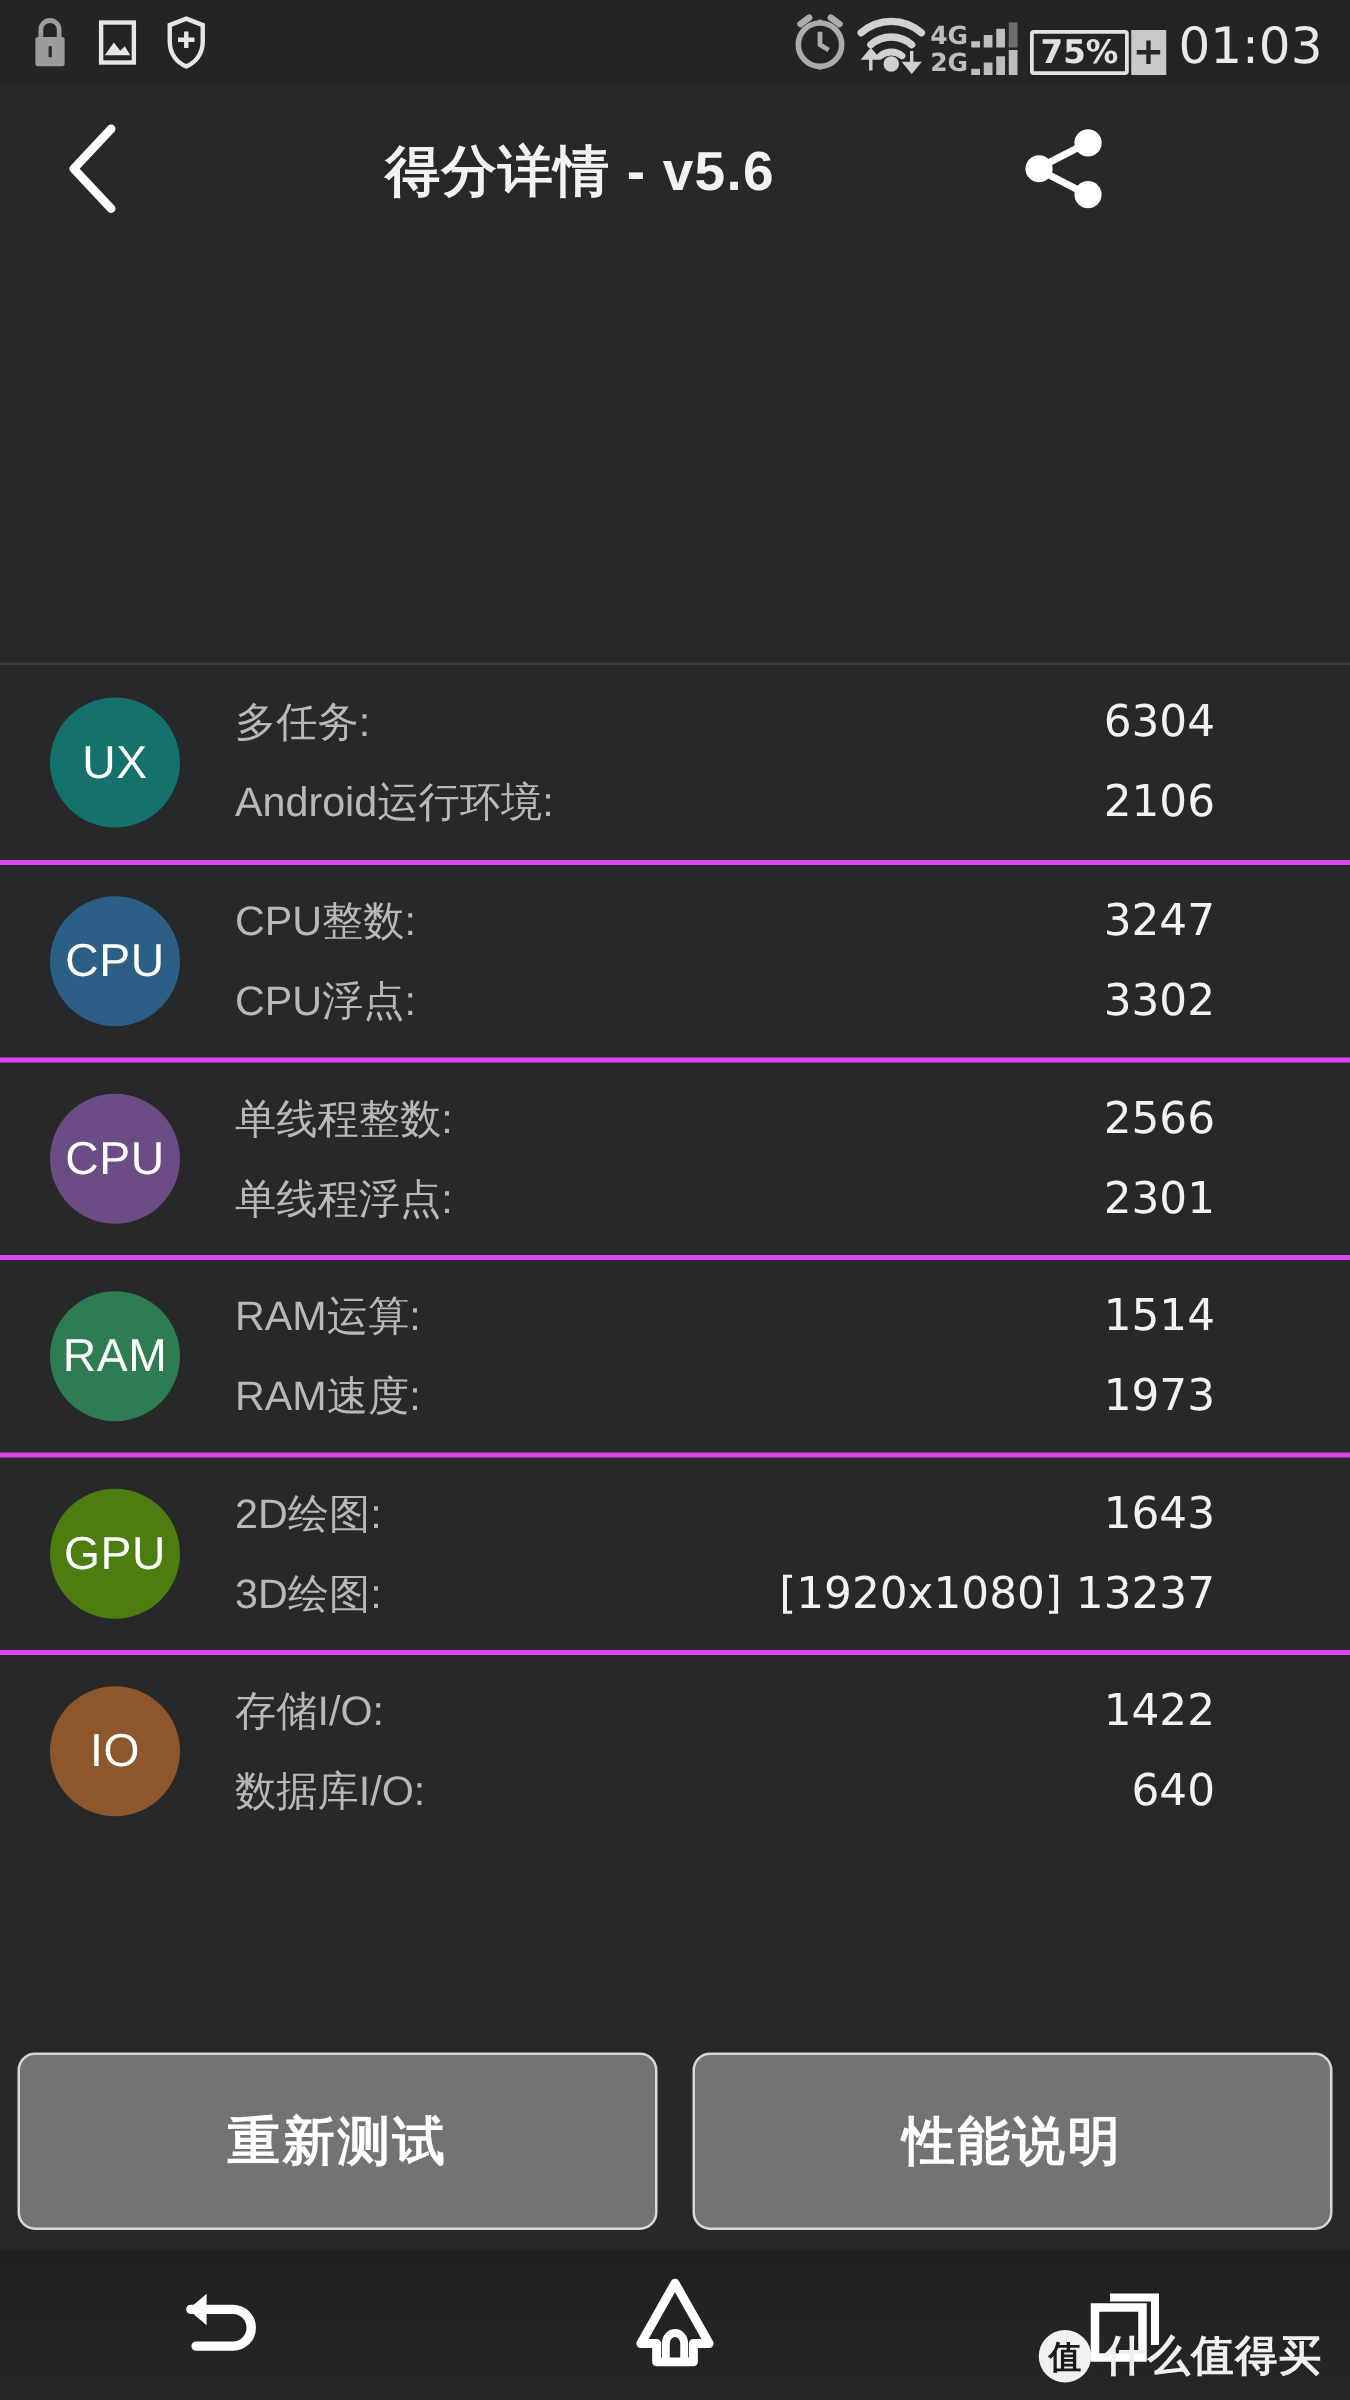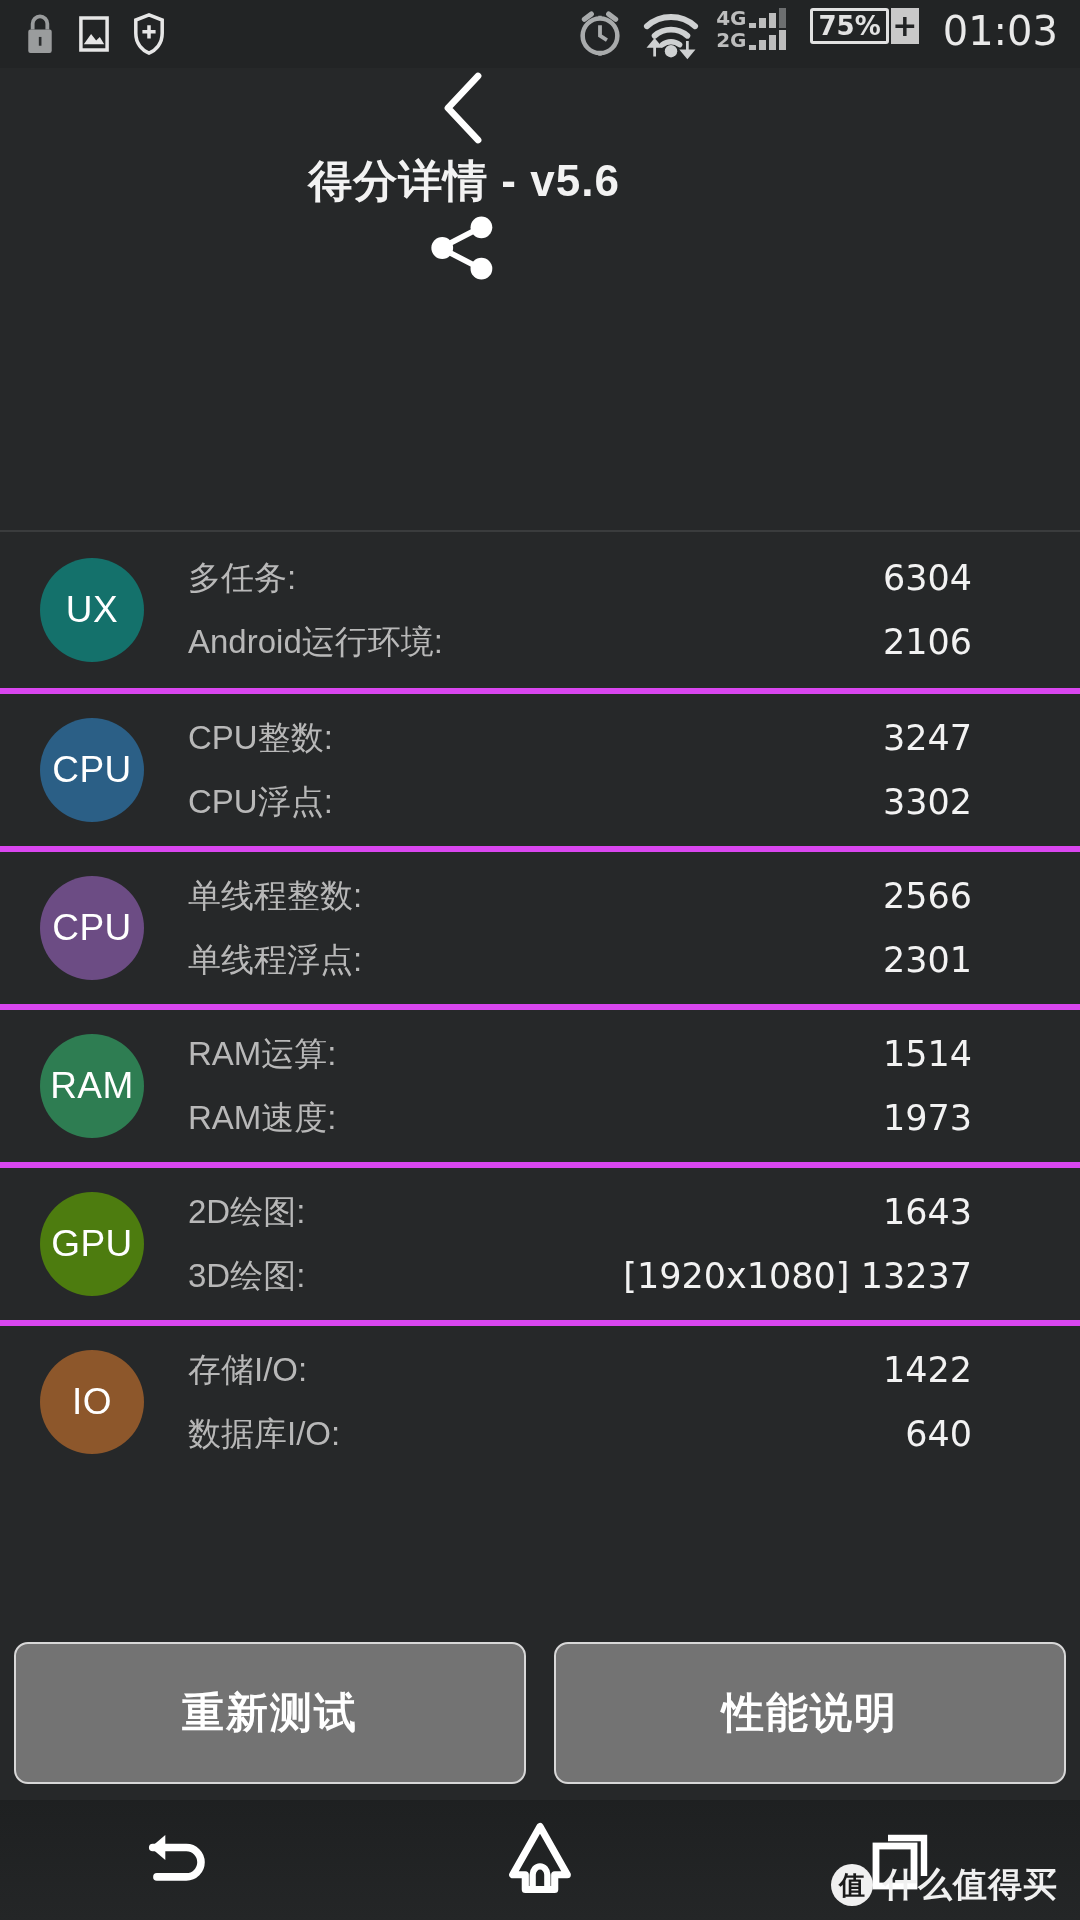--- a/index.html
+++ b/index.html
@@ -12,21 +12,21 @@
   #screen { position:relative; width:1080px; height:1920px; background:#262829; }
 
   
   .statusbar {
     position:absolute; top:0; left:0; width:1080px; height:68px;
     background:#222425;
     display:flex; align-items:center;
     padding:0 22px;
   }
   .sb-left { display:flex; align-items:center; gap:20px; }
-  .sb-right { margin-left:auto; display:flex; align-items:flex-start; gap:14px; }
+  .sb-right { margin-left:auto; display:flex; align-items:flex-end; }
   .sb-icon { display:flex; align-items:center; justify-content:center; }
   .sb-clock-txt {
     color:#e9e9e9; font-size:40px; letter-spacing:0px; font-weight:400;
     margin-left:10px; font-family:"DejaVu Sans", sans-serif;
   }
   .netstack { display:flex; flex-direction:column; justify-content:center; gap:2px; }
   .netrow { display:flex; align-items:flex-end; gap:3px; }
   .netlabel { color:#bdbdbd; font-size:20px; font-weight:700; line-height:20px; font-family:"DejaVu Sans", sans-serif; }
   .bar { width:7px; background:#bdbdbd; display:block; }
   .bar.dim { background:#6d6f70; }
@@ -38,22 +38,22 @@
   }
   .battplus {
     width:28px; height:36px; background:#c9c9c9; margin-left:2px;
     display:flex; align-items:center; justify-content:center;
     color:#222425; font-size:30px; font-weight:700; line-height:30px;
     font-family:"DejaVu Sans", sans-serif;
   }
 
   
   .appbar {
-    position:absolute; top:68px; left:0; width:928px; height:110px;
-    display:flex; align-items:center;flex-direction:column;
+    position:absolute; top:82px; left:0; width:928px; height:110px;
+    display:flex; align-items:center;
   }
   .backbtn { width:150px; height:110px; display:flex; align-items:center; justify-content:center; }
   .apptitle {
     flex:1; text-align:center; color:#f2f2f2; font-size:44px; font-weight:700;
     letter-spacing:1px;
   }
   .sharebtn { width:150px; height:110px; display:flex; align-items:center; justify-content:center; }
 
   
   .hero {
@@ -71,21 +71,21 @@
   }
   .devname {
     margin-top:24px; color:#ededed; font-size:38px; font-weight:400;
     font-family:"DejaVu Sans", sans-serif;
   }
 
   
   .list { position:absolute; top:530px; left:0; width:1080px; }
   .grp {
     position:relative; width:1080px; height:158px;
-    border-top:6px solid #d946ef;
+    border-top:4px solid #d946ef;
     display:flex; align-items:center;
   }
   .grp:first-child { border-top:2px solid #3a3c3d; }
   .badge {
     position:absolute; left:40px; top:50%; transform:translateY(-50%);
     width:104px; height:104px; border-radius:50%;
     display:flex; align-items:center; justify-content:center;
     color:#ffffff; font-size:37px; font-weight:400; letter-spacing:0.5px;
     font-family:Liberation Sans, sans-serif;
   }

